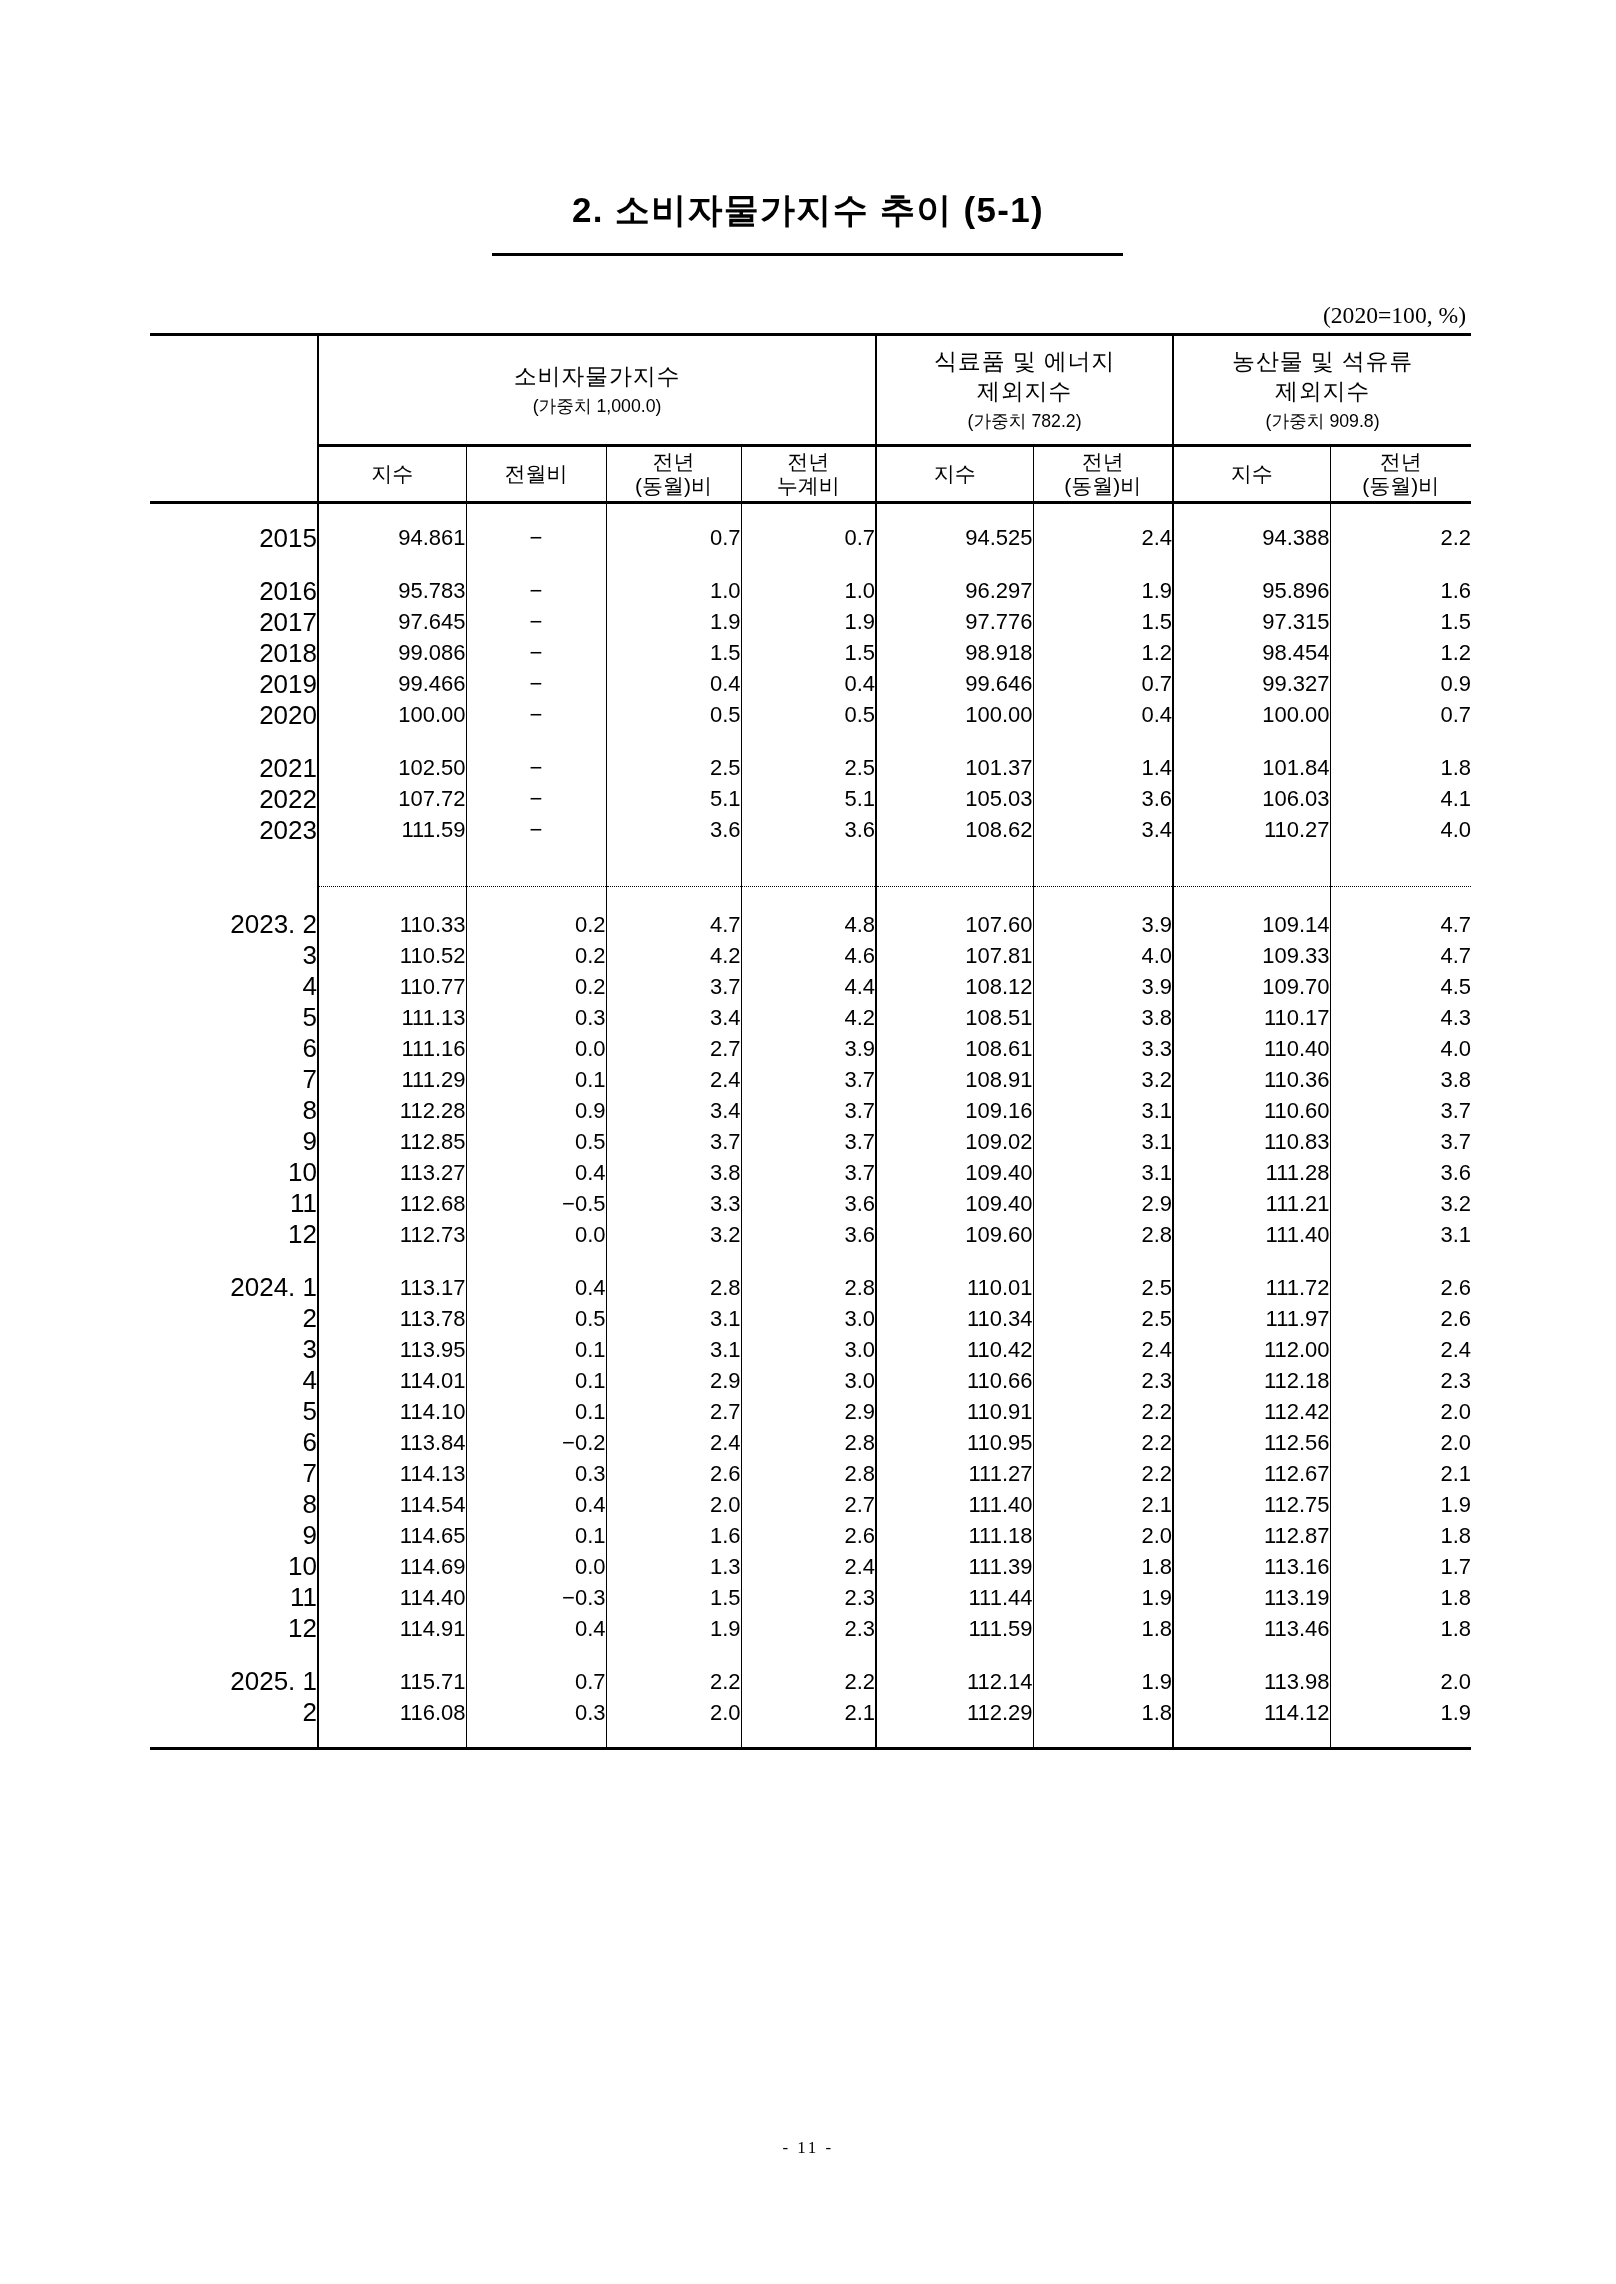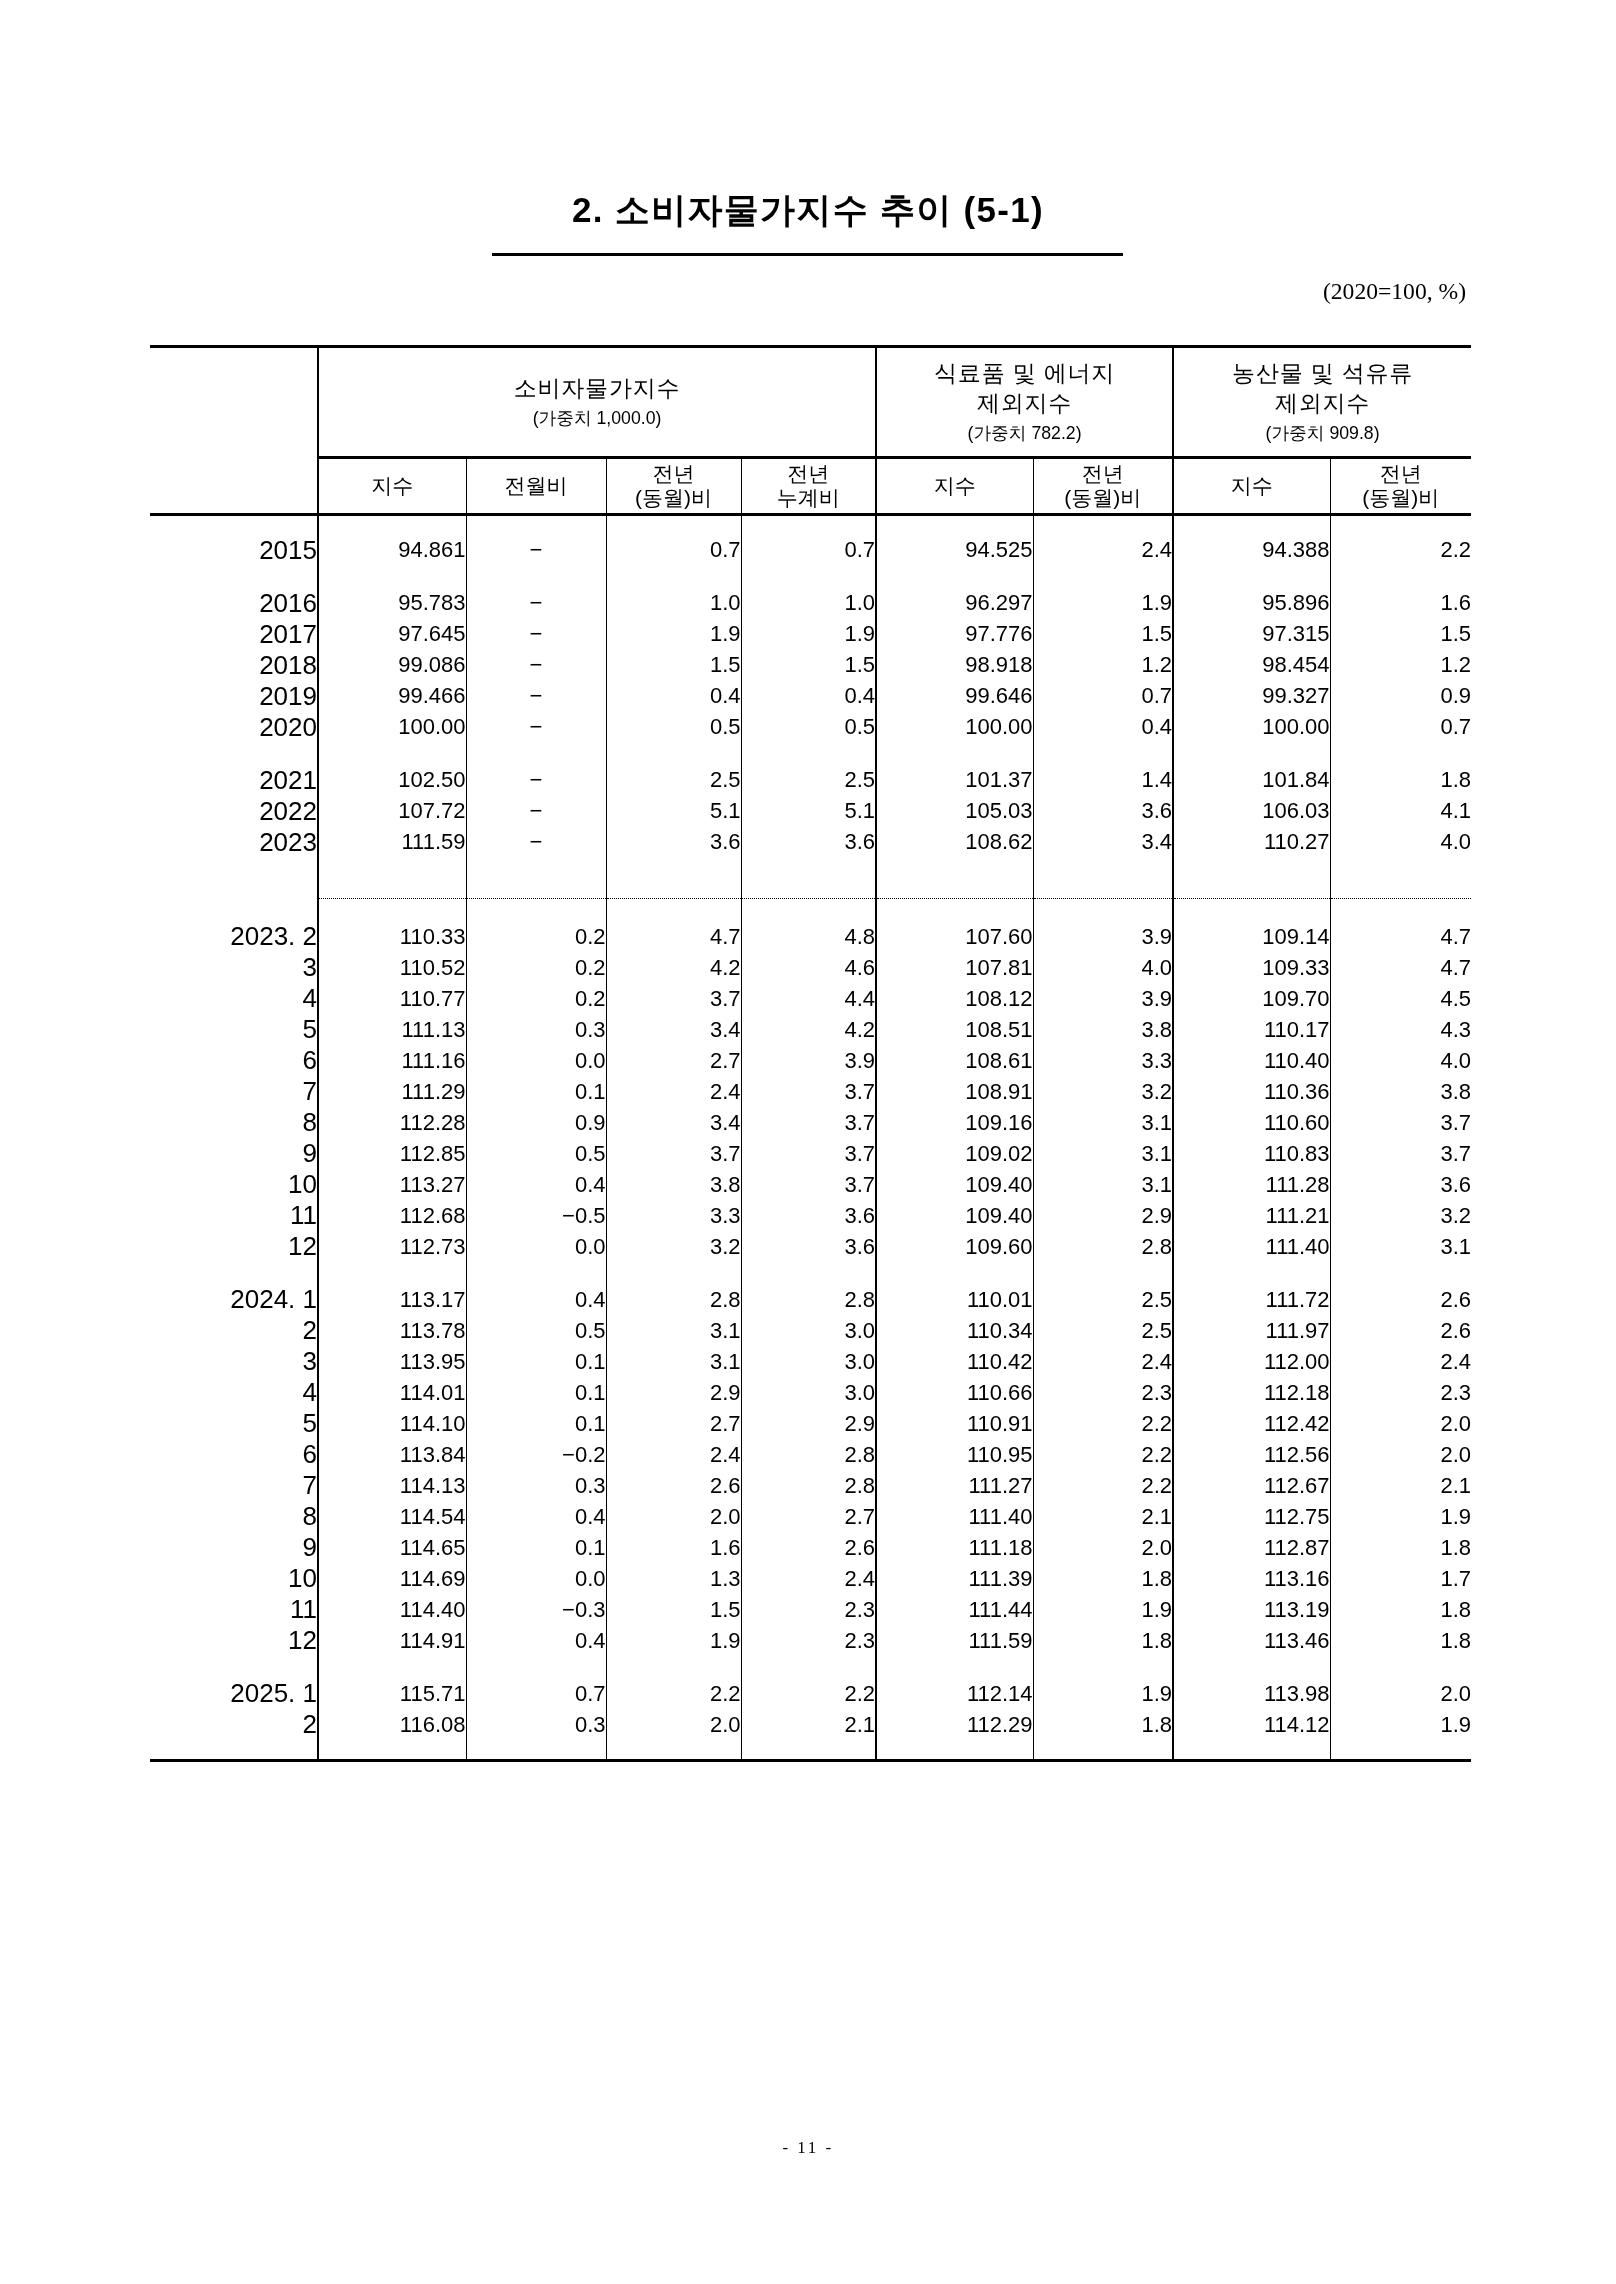--- a/index.html
+++ b/index.html
@@ -45,34 +45,33 @@
     top: 253px;
     width: 631px;
     height: 0;
     border-top: 3.4px solid #000;
   }
 
   
   .unit-note {
     position: absolute;
     right: 150px;
-    top: 278px;
+    top: 302px;
     font-size: 23.6px;
     font-family: "Liberation Serif", "DejaVu Serif", serif;
     white-space: nowrap;
     text-align: right;
   }
 
   
   .table-area {
     position: absolute;
     left: 150px;
     top: 333px;
     width: 1320px;
-    margin-top: 12px;
   }
   table.cpi {
     border-collapse: collapse;
     width: 1320px;
     table-layout: fixed;
     font-family: "Liberation Sans", "DejaVu Sans", sans-serif;
   }
   table.cpi td, table.cpi th {
     padding: 0;
     margin: 0;

